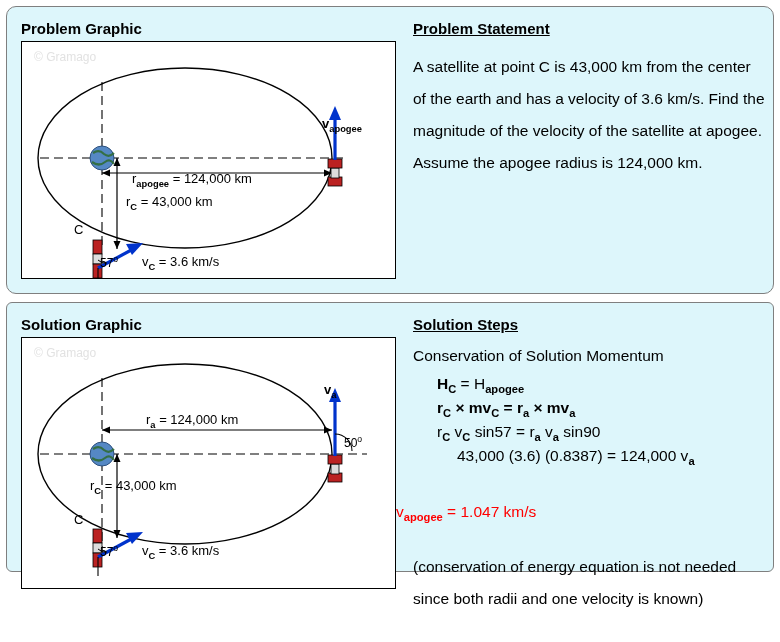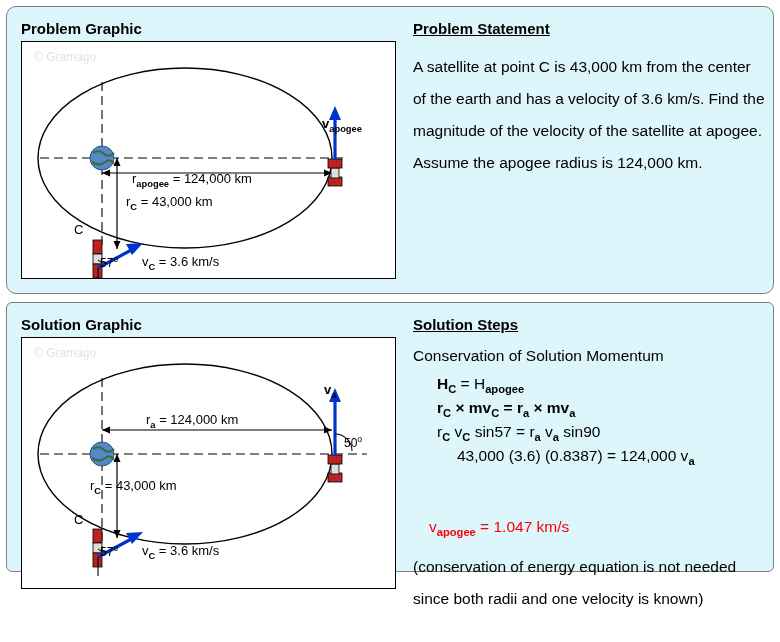--- a/index.html
+++ b/index.html
@@ -253,20 +253,20 @@
     </div>
 
     <div class="sol-text" style="left:430px; top:120px;">
       <span>r</span><sub>C</sub><span> v</span><sub>C</sub><span> sin57 = r</span><sub>a</sub><span> v</span><sub>a</sub><span> sin90</span>
     </div>
 
     <div class="sol-text" style="left:430px; top:144px;margin-left:20px;">
       <span>43,000 (3.6) (0.8387) = 124,000 v</span><sub>a</sub>
     </div>
 
-    <div class="sol-text red" style="left:422px; top:200px;margin-top:15px;">
+    <div class="sol-text red" style="left:389px; top:200px;">
       <span>v</span><sub>apogee</sub><span> = 1.047 km/s</span>
     </div>
 
     <div class="text-block" style="left:406px; top:248px; width:350px;">(conservation of energy equation is not needed since both radii and one velocity is known)</div>
   </div>
 
 </div>
 
 </body></html>

